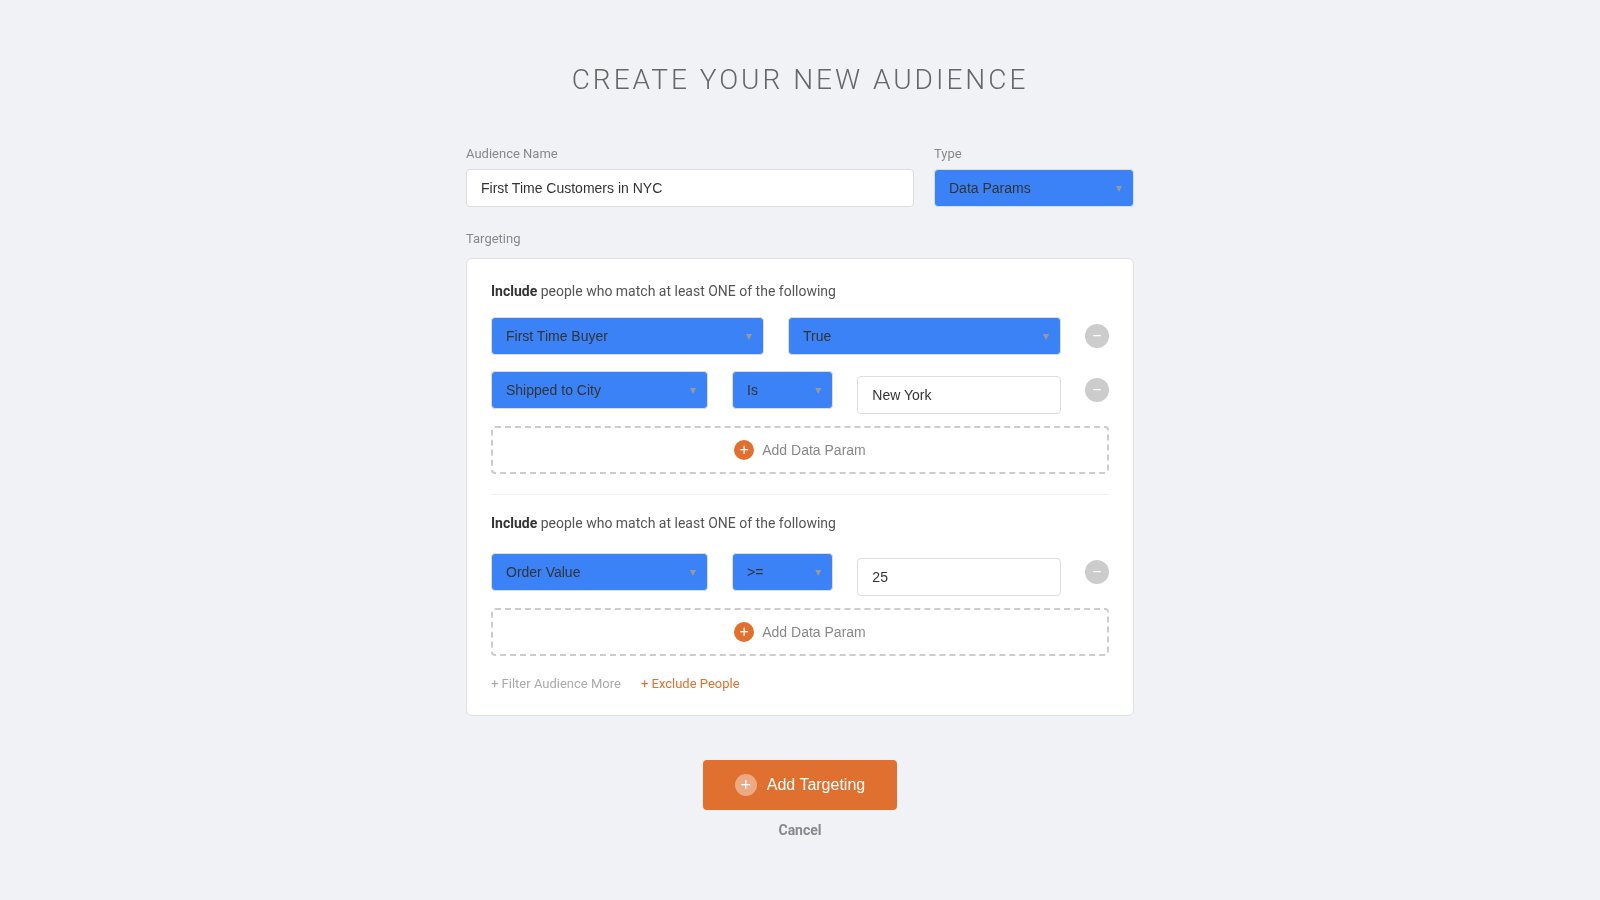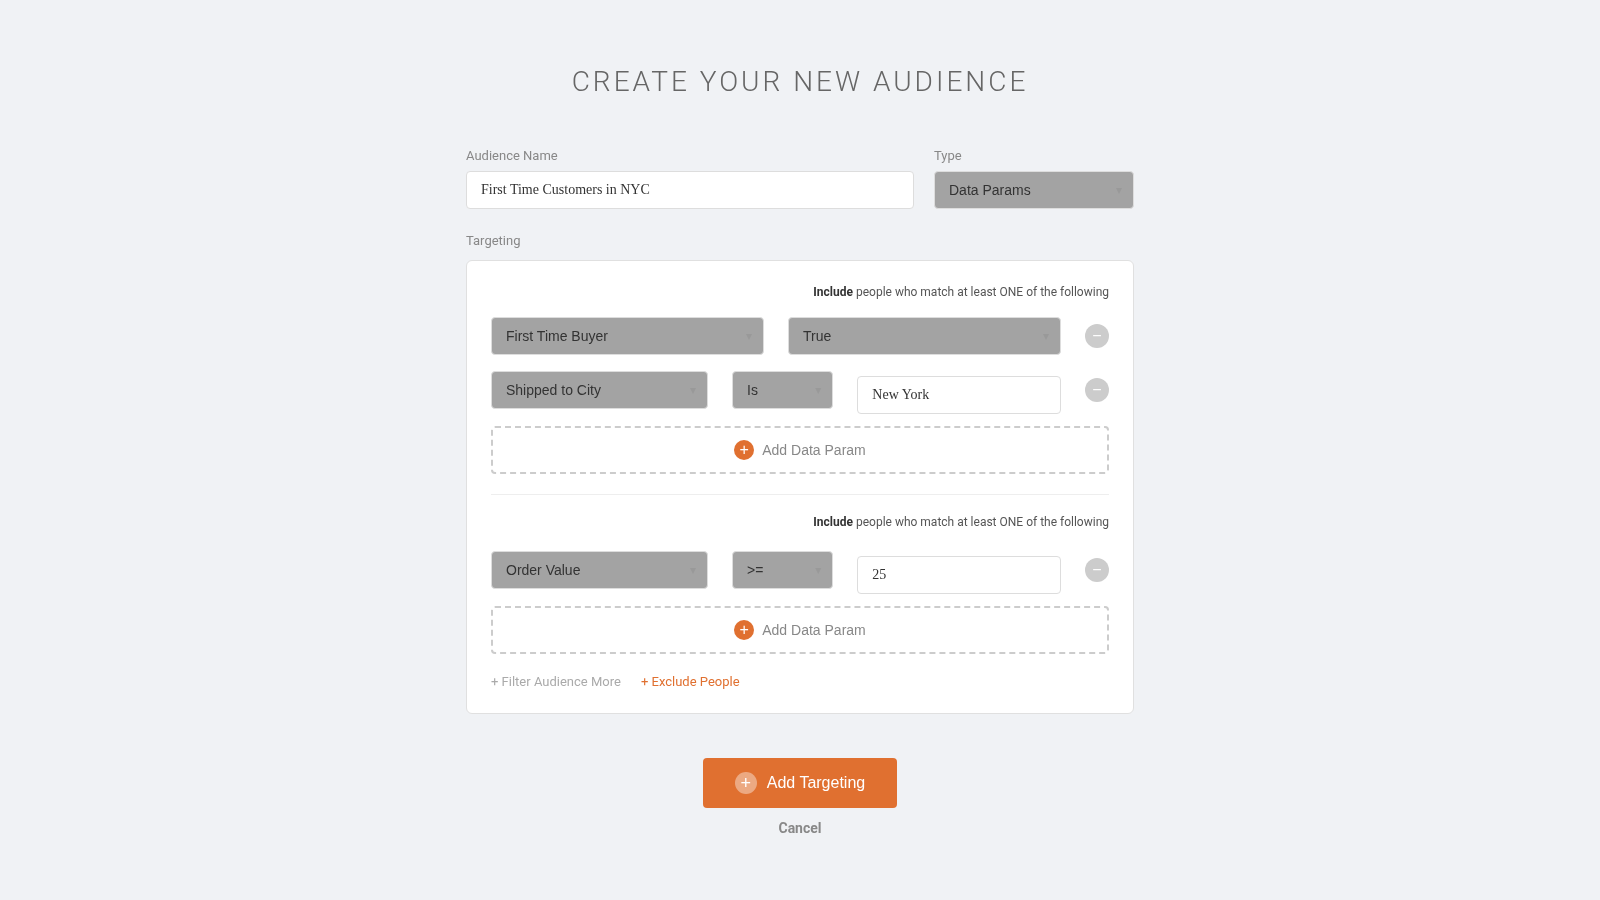--- a/index.html
+++ b/index.html
@@ -64,36 +64,35 @@
 
     .text-input {
       border: 1px solid #ddd;
       border-radius: 4px;
       padding: 10px 14px;
       font-size: 14px;
       color: #333;
       background: #fff;
       outline: none;
       width: 100%;
-      font-family: Liberation Serif, serif;
     }
 
     .select-wrapper {
       position: relative;
     }
 
     .select-input {
       appearance: none;
       -webkit-appearance: none;
       border: 1px solid #ddd;
       border-radius: 4px;
       padding: 10px 36px 10px 14px;
       font-size: 14px;
       color: #333;
-      background: #a3a3a3;
+      background: #3b82f6;
       outline: none;
       width: 100%;
       cursor: pointer;
     }
 
     .select-arrow {
       position: absolute;
       right: 12px;
       top: 50%;
       transform: translateY(-50%);
@@ -113,22 +112,22 @@
     }
 
     .targeting-box {
       background: #fff;
       border: 1px solid #e0e0e0;
       border-radius: 6px;
       padding: 24px;
     }
 
     .section-header {
-      text-align: right;
-      font-size: 12px;
+      text-align: left;
+      font-size: 14px;
       color: #555;
       margin-bottom: 18px;
     }
 
     .section-header strong {
       font-weight: 700;
       color: #333;
     }
 
     .condition-row {

